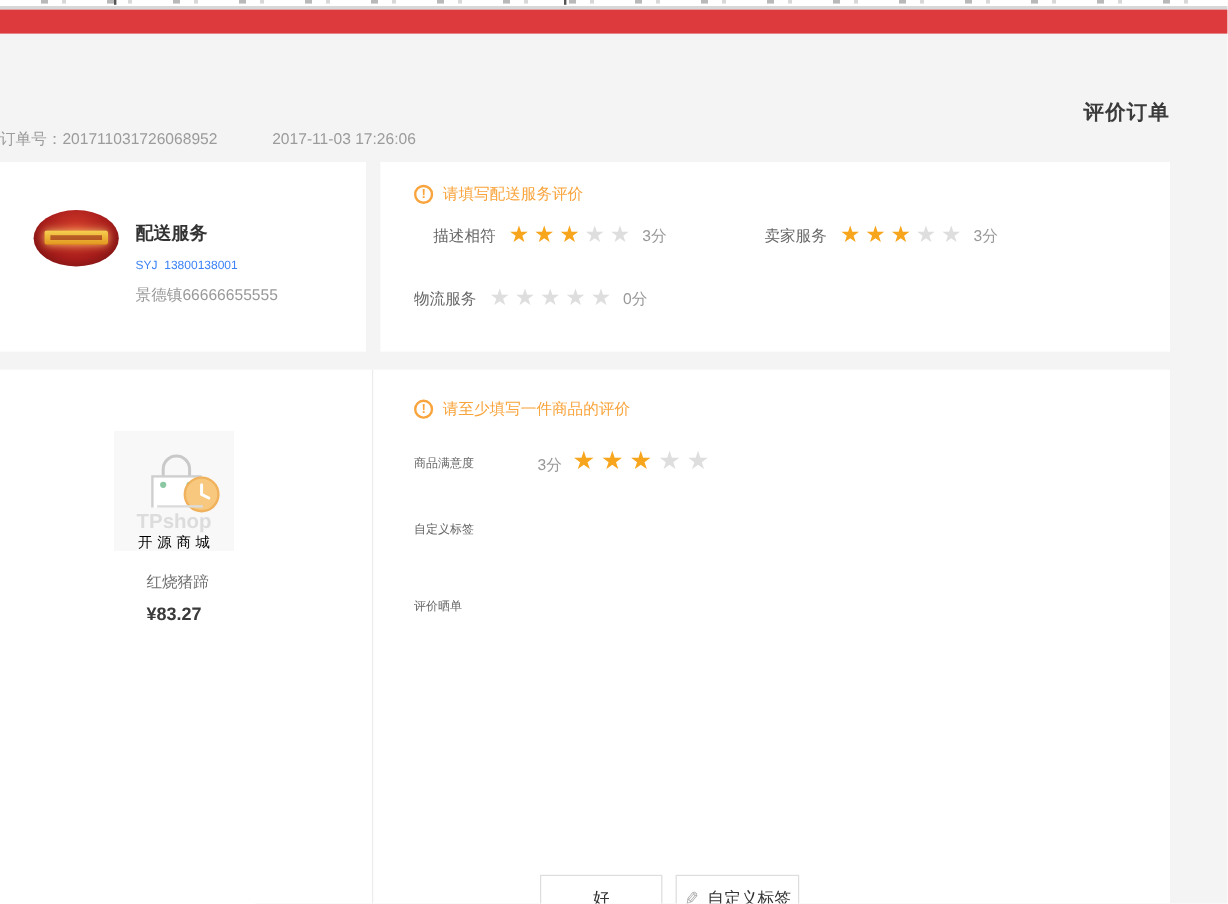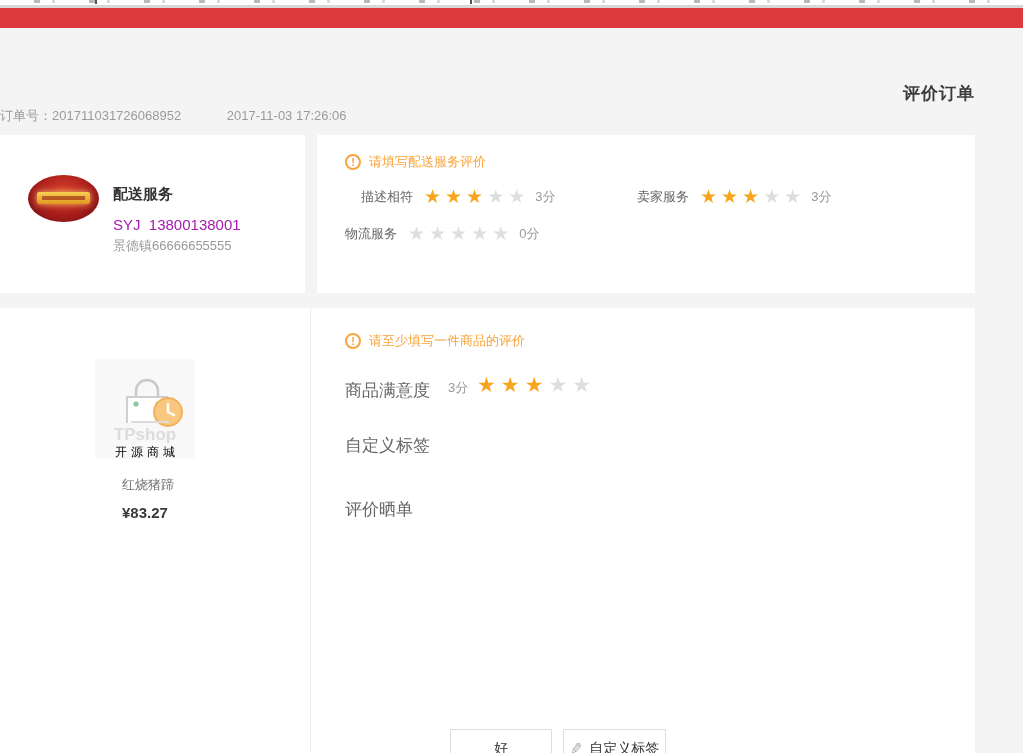--- a/index.html
+++ b/index.html
@@ -30,21 +30,21 @@
   .s2 { left:0; top:308px; width:975px; height:445px; }
   .s2-divider { position:absolute; left:310px; top:0; width:1px; height:445px; background:#ececec; }
 
   
   .avatar { position:absolute; left:28px; top:40px; width:71px; height:47px; border-radius:50%; overflow:hidden;
     background:radial-gradient(ellipse at 50% 38%, #d8402c 0%, #a81d1b 55%, #5d0d0e 100%); }
   .avatar .band { position:absolute; left:12%; top:36%; width:76%; height:26%; border-radius:2px;
     background:linear-gradient(#f6d051,#e2961e); box-shadow:0 0 7px rgba(255,215,120,.85); }
   .avatar .band-core { position:absolute; left:20%; top:44%; width:60%; height:10%; background:#8a1212; opacity:.55; }
   .svc-title { position:absolute; left:113px; top:50px; font-size:15px; font-weight:bold; color:#333; }
-  .svc-contact { position:absolute; left:113px; top:81px; font-size:15px; color:#a21caf; white-space:pre; }
+  .svc-contact { position:absolute; left:113px; top:81px; font-size:10px; color:#3b82f6; white-space:pre; }
   .svc-address { position:absolute; left:113px; top:102px; font-size:13px; color:#999; }
 
   
   .notice { position:absolute; left:28px; display:flex; align-items:center; font-size:13px; }
   .warn-icon { display:inline-flex; width:16px; height:16px; border-radius:50%; border:2px solid currentColor;
     align-items:center; justify-content:center; font-size:11px; font-weight:bold; margin-right:8px; }
 
   
   .rating-group { position:absolute; display:flex; align-items:center; }
   .rating-label { font-size:13px; color:#666; width:63px; }
@@ -55,21 +55,21 @@
 
   
   .prod-img { position:absolute; left:95px; top:51px; width:100px; height:100px; background:#f8f8f8; }
   .prod-img .underline { position:absolute; left:36px; top:62px; width:38px; height:2px; background:#dcdcdc; }
   .prod-brand { position:absolute; top:66px; width:100%; text-align:center; font-size:17px; font-weight:bold; color:#dcdcdc; }
   .prod-sub { position:absolute; top:85px; width:100%; text-align:center; font-size:12px; color:#000000; letter-spacing:4px; text-indent:4px; }
   .prod-name { position:absolute; left:122px; top:168px; font-size:13px; color:#707070; }
   .prod-price { position:absolute; left:122px; top:196px; font-size:15px; font-weight:bold; color:#3a3a3a; }
 
   
-  .form-label { position:absolute; left:345px; font-size:17px; color:#666;text-align:center; }
+  .form-label { position:absolute; left:345px; font-size:10px; color:#666;text-align:center; }
   .sat-score { position:absolute; left:448px; font-size:13px; color:#999; }
   .sat-stars { position:absolute; left:477px; }
 
   .tag-btn { position:absolute; top:421px; height:40px; background:#fff; border:1px solid #ddd;
     display:flex; align-items:center; justify-content:center; font-size:14px; color:#333; cursor:pointer; }
   .btn-good { left:450px; width:102px; }
   .btn-custom { left:563px; width:103px; }
   .pencil-icon { color:#a9a9a9; font-size:15px; margin-right:7px; transform:scaleX(-1) rotate(6deg); display:inline-block; }
 </style>
 </head>
@@ -108,21 +108,21 @@
     <div class="rating-group" style="left:44px; top:52px">
       <span class="rating-label">描述相符</span>
       <span class="stars stars-s1"><span style="color: rgb(247, 165, 29);">★</span><span style="color: rgb(247, 165, 29);">★</span><span style="color: rgb(247, 165, 29);">★</span><span style="color: rgb(222, 222, 222);">★</span><span style="color: rgb(222, 222, 222);">★</span></span>
       <span class="score-text">3分</span>
     </div>
     <div class="rating-group" style="left:320px; top:52px">
       <span class="rating-label">卖家服务</span>
       <span class="stars stars-s1"><span style="color: rgb(247, 165, 29);">★</span><span style="color: rgb(247, 165, 29);">★</span><span style="color: rgb(247, 165, 29);">★</span><span style="color: rgb(222, 222, 222);">★</span><span style="color: rgb(222, 222, 222);">★</span></span>
       <span class="score-text">3分</span>
     </div>
-    <div class="rating-group" style="left:28px; top:89px">
+    <div class="rating-group" style="left:28px; top:104px">
       <span class="rating-label">物流服务</span>
       <span class="stars stars-s1"><span style="color: rgb(222, 222, 222);">★</span><span style="color: rgb(222, 222, 222);">★</span><span style="color: rgb(222, 222, 222);">★</span><span style="color: rgb(222, 222, 222);">★</span><span style="color: rgb(222, 222, 222);">★</span></span>
       <span class="score-text">0分</span>
     </div>
   </div>
 
   <div class="panel s2">
     <div class="s2-divider"></div>
 
     <div class="prod-img">

